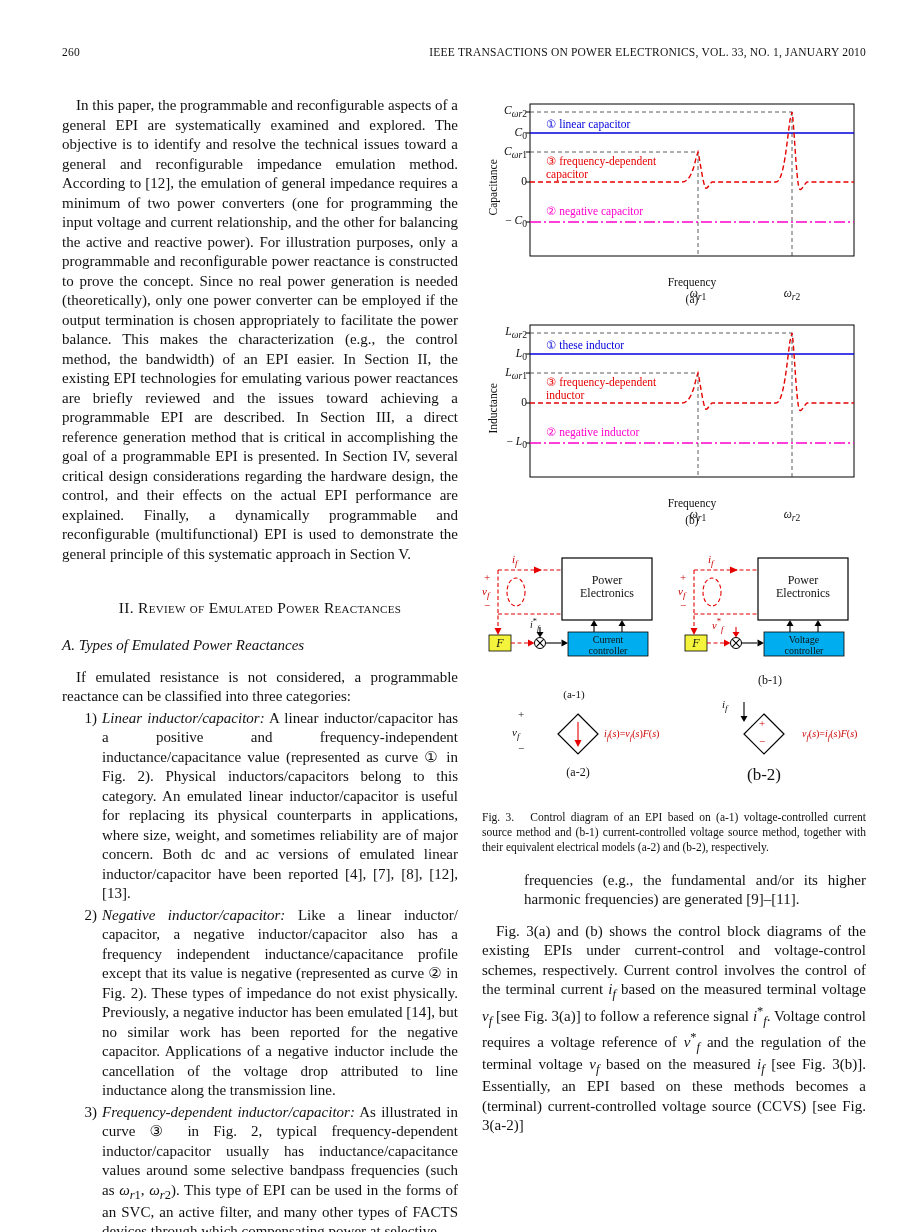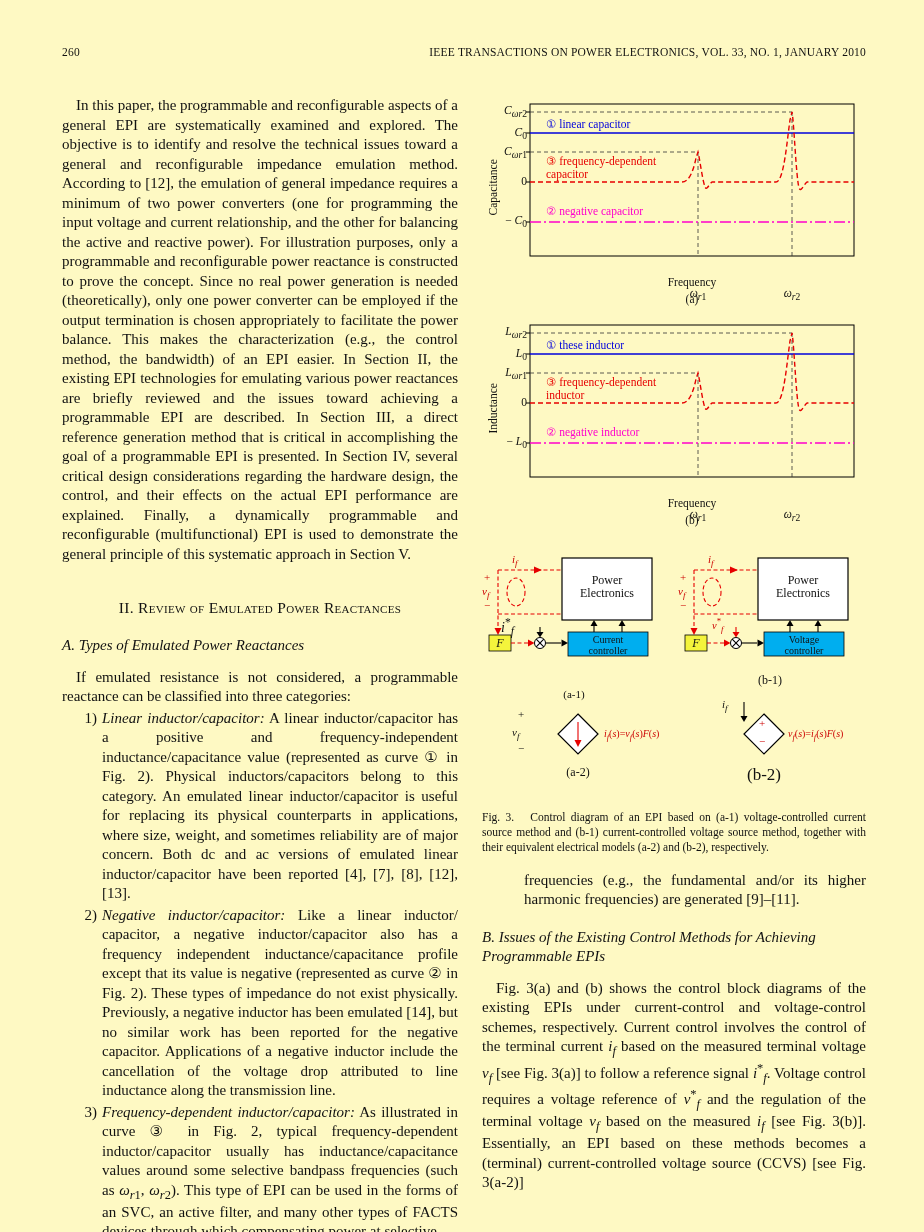--- a/index.html
+++ b/index.html
@@ -1,18 +1,18 @@
 <!DOCTYPE html>
 <html><head>
 <meta charset="utf-8">
 <style>
   * { margin:0; padding:0; box-sizing:border-box; }
   html,body { background:#e8e8e8; }
   body { font-family:"Liberation Serif", serif; color:#111; }
-  .page { position:relative; width:924px; height:1232px; background:#fef9c3; margin:0 auto; overflow:hidden; }
+  .page { position:relative; width:924px; height:1232px; background:#ffffff; margin:0 auto; overflow:hidden; }
 
   .header { position:absolute; top:46px; left:62px; width:804px; display:flex; justify-content:space-between;
             font-size:11.5px; letter-spacing:0.2px; }
 
   .col { position:absolute; top:96px; width:396px; font-size:15px; line-height:1.3; text-align:justify; }
   .col-left { left:62px; }
   .col-right { left:482px; width:384px; }
 
   p.ind { text-indent:14px; }
   .sec-head { font-weight:normal; font-variant:small-caps; text-align:center; font-size:15.5px;
@@ -220,21 +220,21 @@
           <polygon class="blk" points="282,164 302,184 282,204 262,184"></polygon>
           <path class="blkline" d="M262 152 V168"></path>
           <polygon class="blkfill" points="258.5,166 265.5,166 262,172"></polygon>
         </svg>
 
         <span class="f3 red" style="left:30px;top:3px"><i>i<sub>f</sub></i></span>
         <span class="f3 red" style="left:2px;top:21px">+</span>
         <span class="f3 red" style="left:0px;top:35px"><i>v<sub>f</sub></i></span>
         <span class="f3 red" style="left:2px;top:49px">−</span>
         <span class="f3 ctr" style="left:7px;top:87px;width:22px;font-style:italic;font-size:12px">F</span>
-        <span class="f3" style="left:19px;top:67px;font-size:14px"><i>i</i><sup>*</sup><sub><i>f</i></sub></span>
+        <span class="f3" style="left:48px;top:67px;font-size:10px"><i>i</i><sup>*</sup><sub><i>f</i></sub></span>
         <span class="f3 ctr" style="left:80px;top:24px;width:90px;font-size:12px">Power<br>Electronics</span>
         <span class="f3 ctr" style="left:86px;top:84px;width:80px;font-size:10px">Current<br>controller</span>
         <span class="f3 ctr" style="left:42px;top:138px;width:100px;font-size:11px">(a-1)</span>
 
         <span class="f3 red" style="left:226px;top:3px"><i>i<sub>f</sub></i></span>
         <span class="f3 red" style="left:198px;top:21px">+</span>
         <span class="f3 red" style="left:196px;top:35px"><i>v<sub>f</sub></i></span>
         <span class="f3 red" style="left:198px;top:49px">−</span>
         <span class="f3 ctr" style="left:203px;top:87px;width:22px;font-style:italic;font-size:12px">F</span>
         <span class="f3 red" style="left:230px;top:67px;font-size:10.5px"><i>v</i><sup>*</sup><sub><i>f</i></sub></span>
@@ -244,27 +244,26 @@
 
         <span class="f3" style="left:36px;top:158px">+</span>
         <span class="f3" style="left:30px;top:176px"><i>v<sub>f</sub></i></span>
         <span class="f3" style="left:36px;top:192px">−</span>
         <span class="f3 eq" style="left:122px;top:178px"><i>i<sub>f</sub></i>(<i>s</i>)=<i>v<sub>f</sub></i>(<i>s</i>)<i>F</i>(<i>s</i>)</span>
         <span class="f3 ctr" style="left:46px;top:216px;width:100px;font-size:12px">(a-2)</span>
 
         <span class="f3" style="left:240px;top:148px"><i>i<sub>f</sub></i></span>
         <span class="f3 red" style="left:277px;top:167px">+</span>
         <span class="f3 red" style="left:277px;top:185px">−</span>
-        <span class="f3 eq" style="left:306px;top:178px"><i>v<sub>f</sub></i>(<i>s</i>)=<i>i<sub>f</sub></i>(<i>s</i>)<i>F</i>(<i>s</i>)</span>
+        <span class="f3 eq" style="left:320px;top:178px"><i>v<sub>f</sub></i>(<i>s</i>)=<i>i<sub>f</sub></i>(<i>s</i>)<i>F</i>(<i>s</i>)</span>
         <span class="f3 ctr" style="left:232px;top:216px;width:100px;font-size:17px">(b-2)</span>
       </div>
 
       <div class="figcap">Fig. 3.&nbsp;&nbsp;&nbsp;Control diagram of an EPI based on (a-1) voltage-controlled current source method and (b-1) current-controlled voltage source method, together with their equivalent electrical models (a-2) and (b-2), respectively.</div>
     </div>
 
     <p class="cont">frequencies (e.g., the fundamental and/or its higher harmonic frequencies) are generated [9]–[11].</p>
 
-    <h3 class="sub-head" style="margin-top:18px">B. Issues of the Existing Control Methods for Achieving Programmable EPIs</h3>
 
     <p class="ind bpara">Fig. 3(a) and (b) shows the control block diagrams of the existing EPIs under current-control and voltage-control schemes, respectively. Current control involves the control of the terminal current <i>i<sub>f</sub></i> based on the measured terminal voltage <i>v<sub>f</sub></i> [see Fig. 3(a)] to follow a reference signal <i>i</i><sup>*</sup><sub><i>f</i></sub>. Voltage control requires a voltage reference of <i>v</i><sup>*</sup><sub><i>f</i></sub> and the regulation of the terminal voltage <i>v<sub>f</sub></i> based on the measured <i>i<sub>f</sub></i> [see Fig. 3(b)]. Essentially, an EPI based on these methods becomes a (terminal) current-controlled voltage source (CCVS) [see Fig. 3(a-2)]</p>
   </div>
 
 </div>
 
 </body></html>

